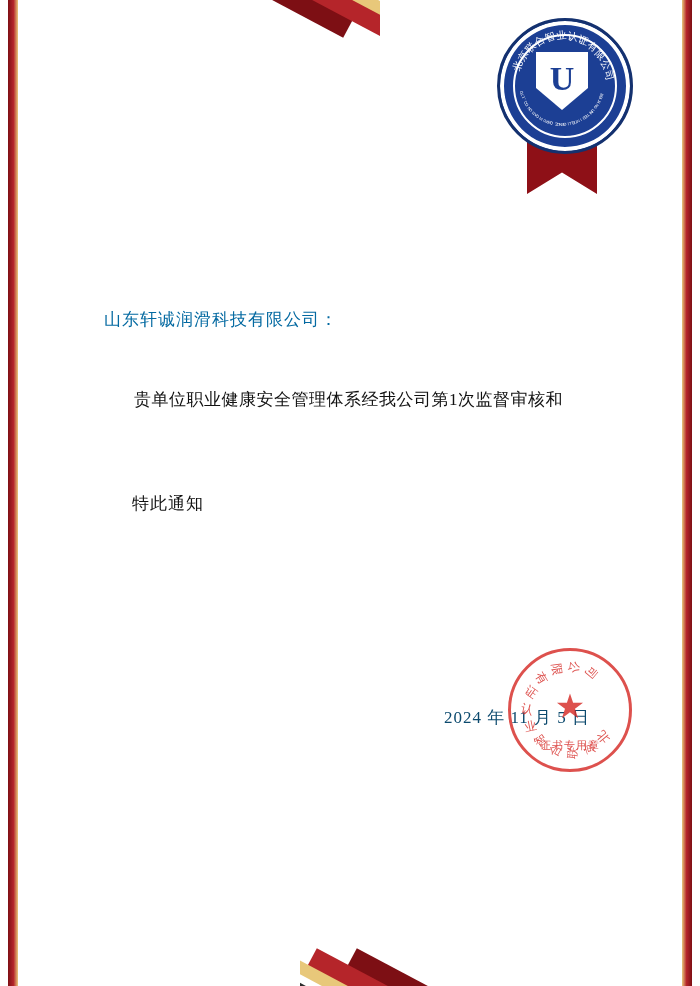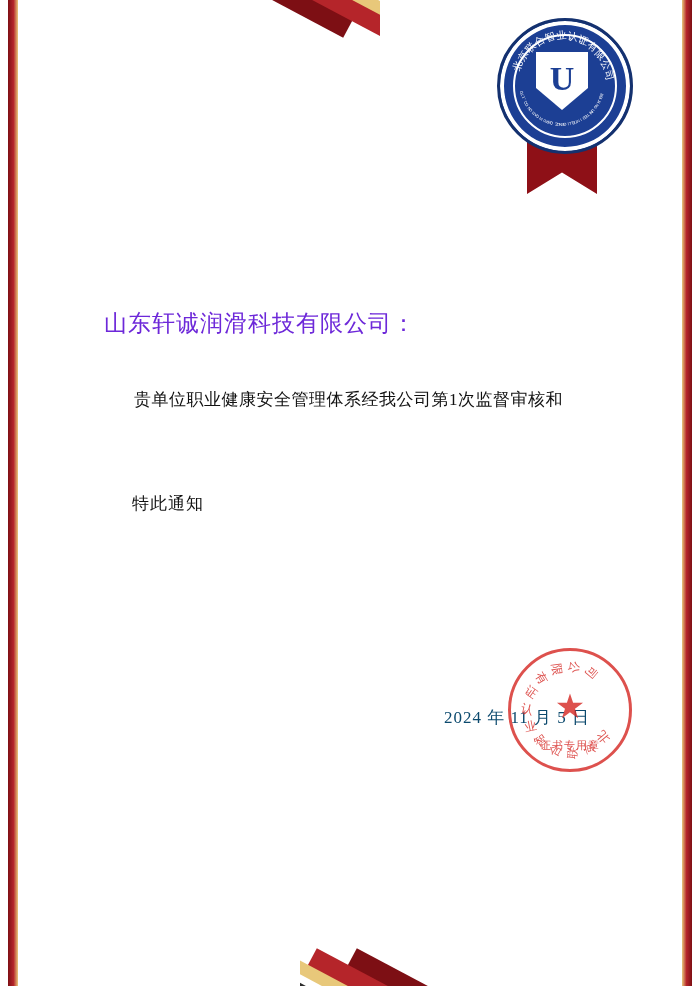--- a/index.html
+++ b/index.html
@@ -172,22 +172,22 @@
     font-weight: bold;
     letter-spacing: 4px;
     color: #111111;
     font-family: "Liberation Serif", serif;
   }
 
   .addressee {
     position: absolute;
     left: 104px;
     top: 308px;
-    font-size: 23px;
-    color: #6d28d9;
+    font-size: 17px;
+    color: #0369a1;
     letter-spacing: 1px;
   }
 
   .body-para {
     position: absolute;
     left: 104px;
     top: 380px;
     width: 470px;
     font-size: 17px;
     line-height: 40px;

